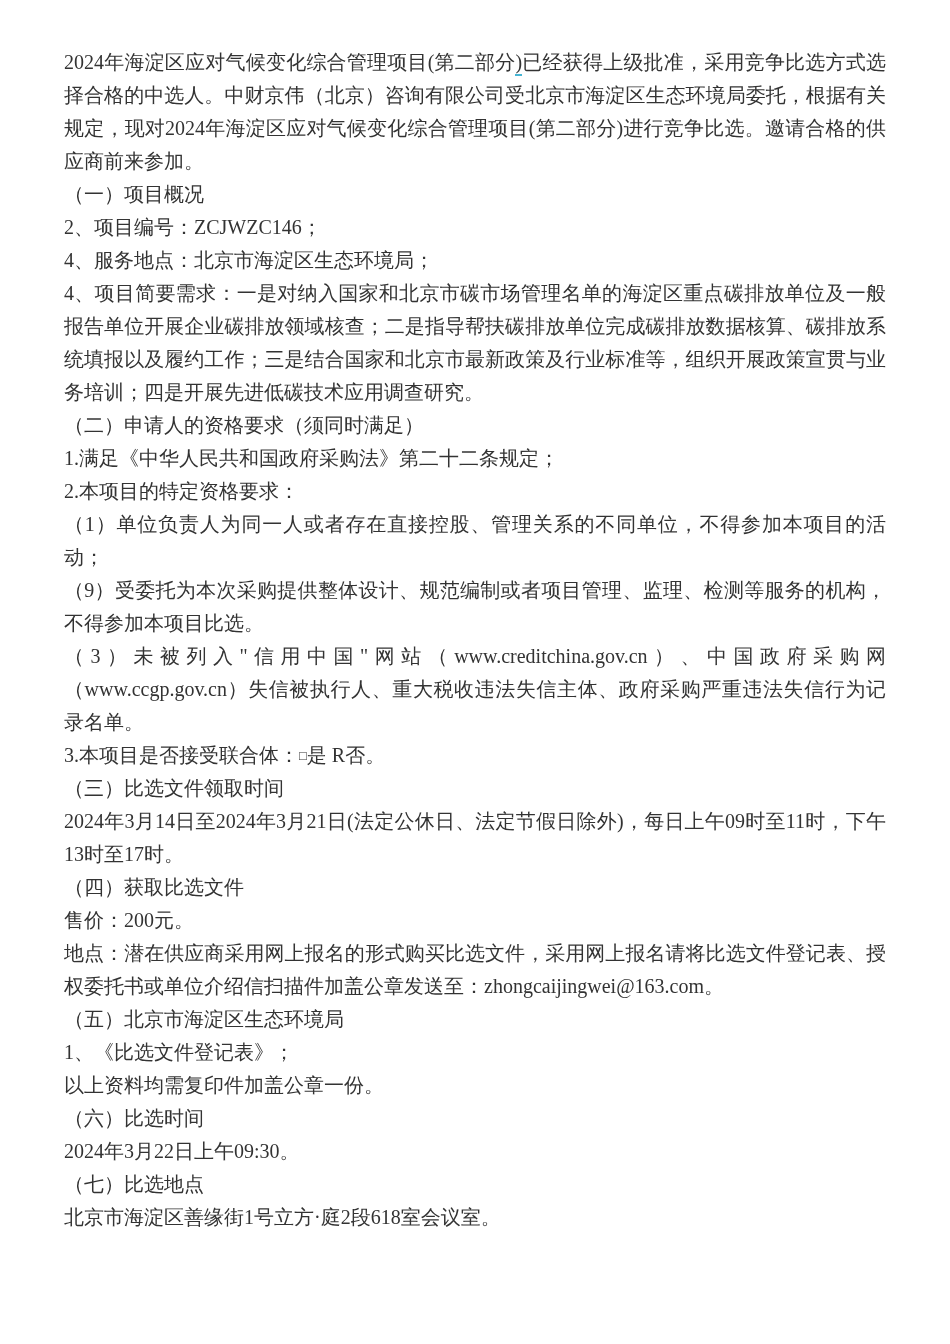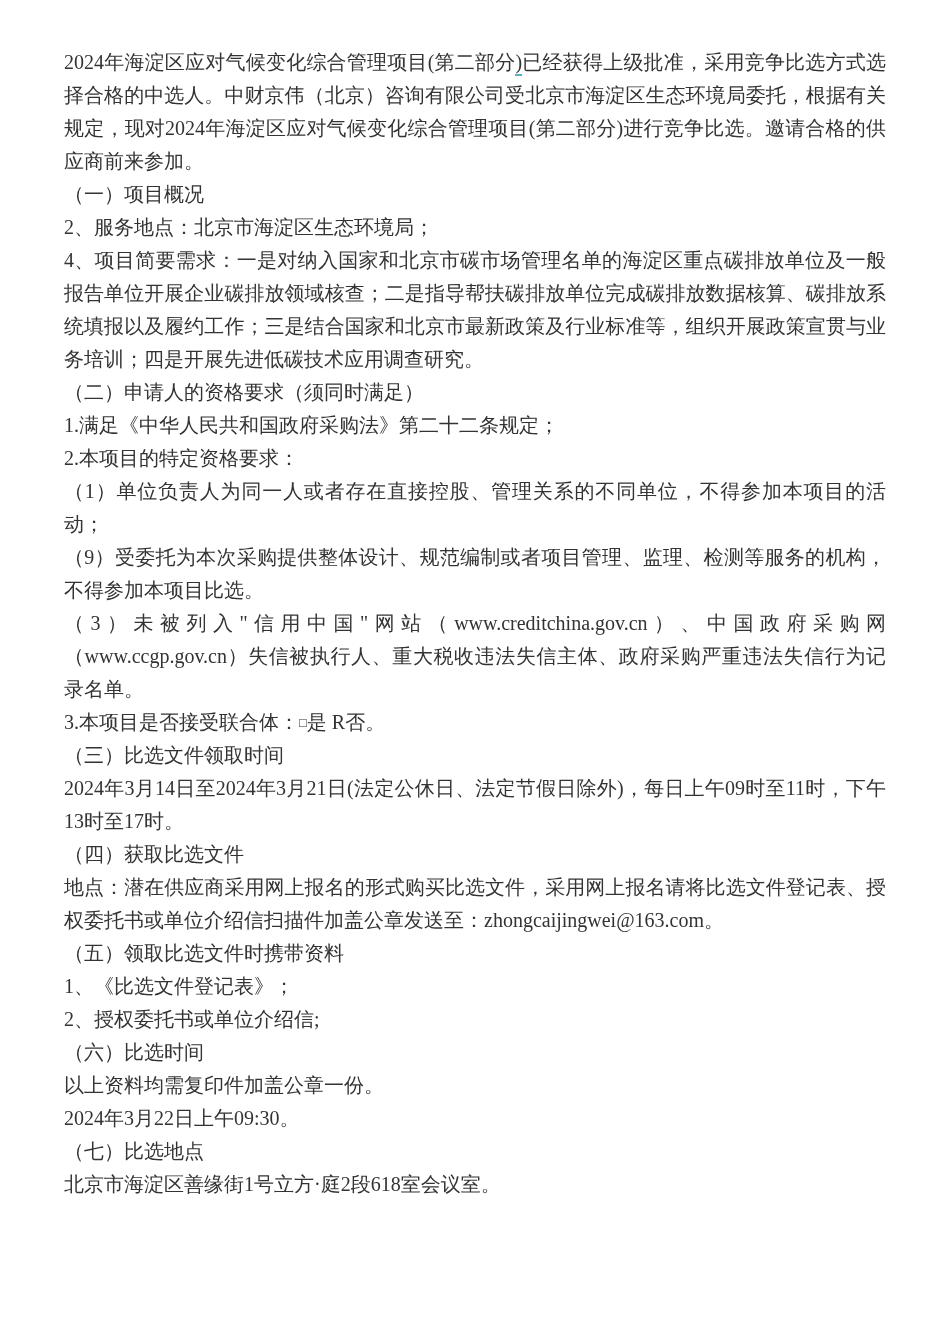--- a/index.html
+++ b/index.html
@@ -37,35 +37,36 @@
     vertical-align: 2px;
   }
 </style>
 </head>
 <body>
 
 <div class="page">
   <div>
       <p class="para"><span>2024年海淀区应对气候变化综合管理项目(第二部分</span><span class="proof-mark">)</span><span>已经获得上级批准，采用竞争比选方式选择合格的中选人。中财京伟（北京）咨询有限公司受北京市海淀区生态环境局委托，根据有关规定，现对2024年海淀区应对气候变化综合管理项目(第二部分)进行竞争比选。邀请合格的供应商前来参加。</span></p>
       <p class="para"><span>（一）项目概况</span></p>
-      <p class="para"><span>2、服务地点：北京市海淀区生态环境局；</span></p>
+      <p class="para"><span>2、项目编号：ZCJWZC146；</span></p>
+      <p class="para"><span>4、服务地点：北京市海淀区生态环境局；</span></p>
       <p class="para"><span>4、项目简要需求：一是对纳入国家和北京市碳市场管理名单的海淀区重点碳排放单位及一般报告单位开展企业碳排放领域核查；二是指导帮扶碳排放单位完成碳排放数据核算、碳排放系统填报以及履约工作；三是结合国家和北京市最新政策及行业标准等，组织开展政策宣贯与业务培训；四是开展先进低碳技术应用调查研究。</span></p>
       <p class="para"><span>（二）申请人的资格要求（须同时满足）</span></p>
       <p class="para"><span>1.满足《中华人民共和国政府采购法》第二十二条规定；</span></p>
       <p class="para"><span>2.本项目的特定资格要求：</span></p>
       <p class="para"><span>（1）单位负责人为同一人或者存在直接控股、管理关系的不同单位，不得参加本项目的活动；</span></p>
       <p class="para"><span>（9）受委托为本次采购提供整体设计、规范编制或者项目管理、监理、检测等服务的机构，不得参加本项目比选。</span></p>
       <p class="para"><span>（3）未被列入"信用中国"网站（www.creditchina.gov.cn）、中国政府采购网（www.ccgp.gov.cn）失信被执行人、重大税收违法失信主体、政府采购严重违法失信行为记录名单。</span></p>
       <p class="para"><span>3.本项目是否接受联合体：</span><span class="checkbox">□</span><span>是 R否。</span></p>
       <p class="para"><span>（三）比选文件领取时间</span></p>
       <p class="para"><span>2024年3月14日至2024年3月21日(法定公休日、法定节假日除外)，每日上午09时至11时，下午13时至17时。</span></p>
       <p class="para"><span>（四）获取比选文件</span></p>
+      <p class="para"><span>售价：200元。</span></p>
       <p class="para"><span>地点：潜在供应商采用网上报名的形式购买比选文件，采用网上报名请将比选文件登记表、授权委托书或单位介绍信扫描件加盖公章发送至：zhongcaijingwei@163.com。</span></p>
-      <p class="para"><span>（五）领取比选文件时携带资料</span></p>
+      <p class="para"><span>（五）北京市海淀区生态环境局</span></p>
       <p class="para"><span>1、《比选文件登记表》；</span></p>
-      <p class="para"><span>2、授权委托书或单位介绍信;</span></p>
+      <p class="para"><span>以上资料均需复印件加盖公章一份。</span></p>
       <p class="para"><span>（六）比选时间</span></p>
-      <p class="para"><span>以上资料均需复印件加盖公章一份。</span></p>
       <p class="para"><span>2024年3月22日上午09:30。</span></p>
       <p class="para"><span>（七）比选地点</span></p>
       <p class="para"><span>北京市海淀区善缘街1号立方·庭2段618室会议室。</span></p>
     </div>
 </div>
 
 </body></html>

